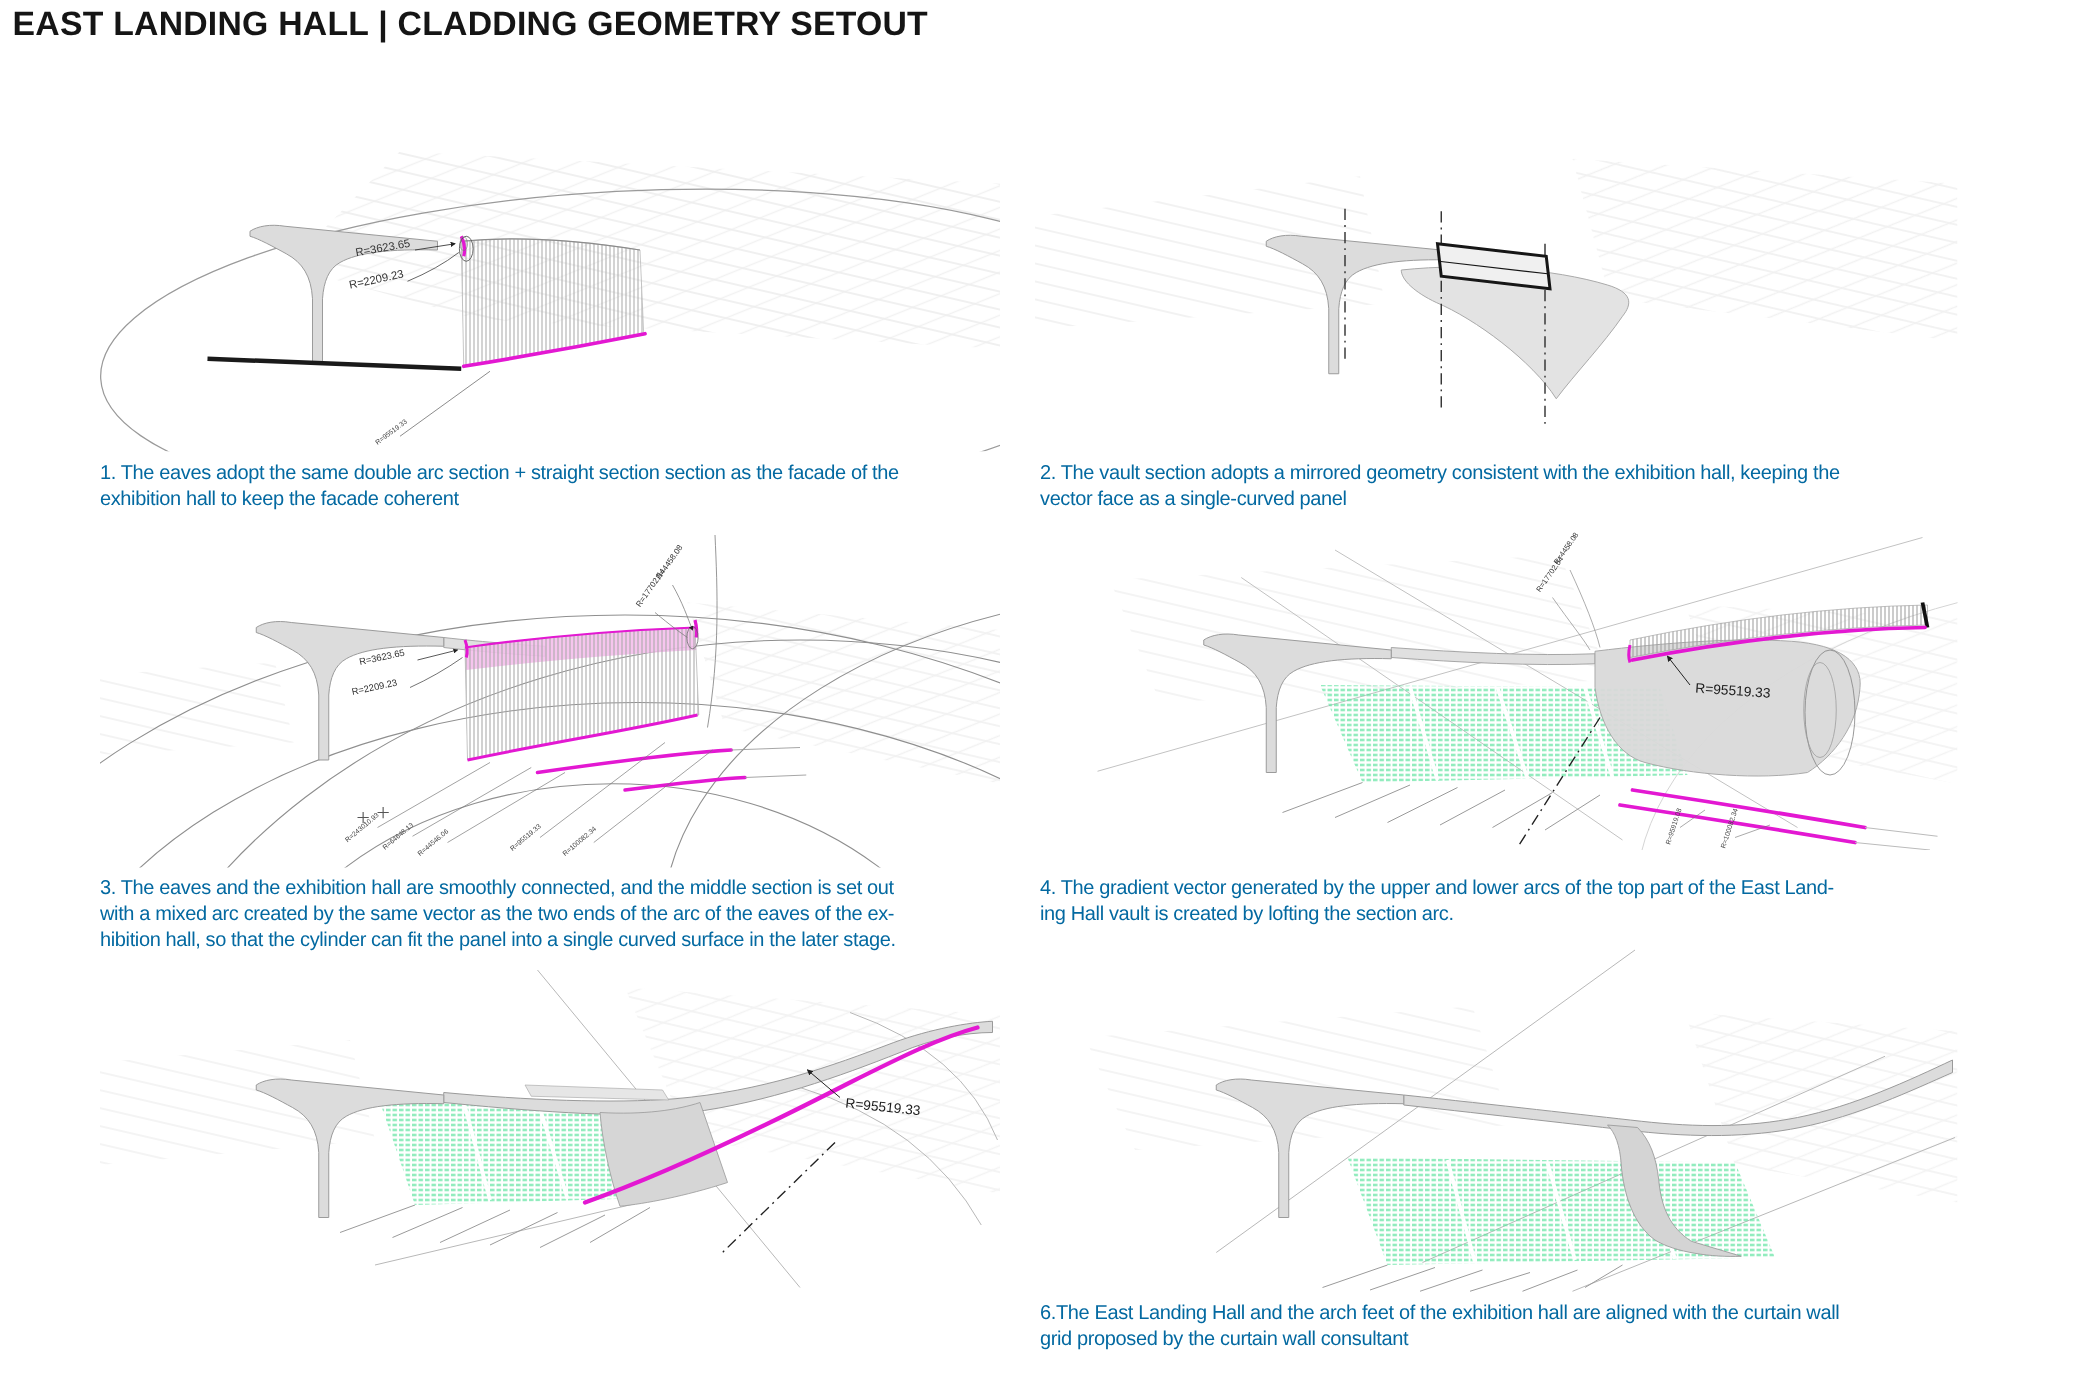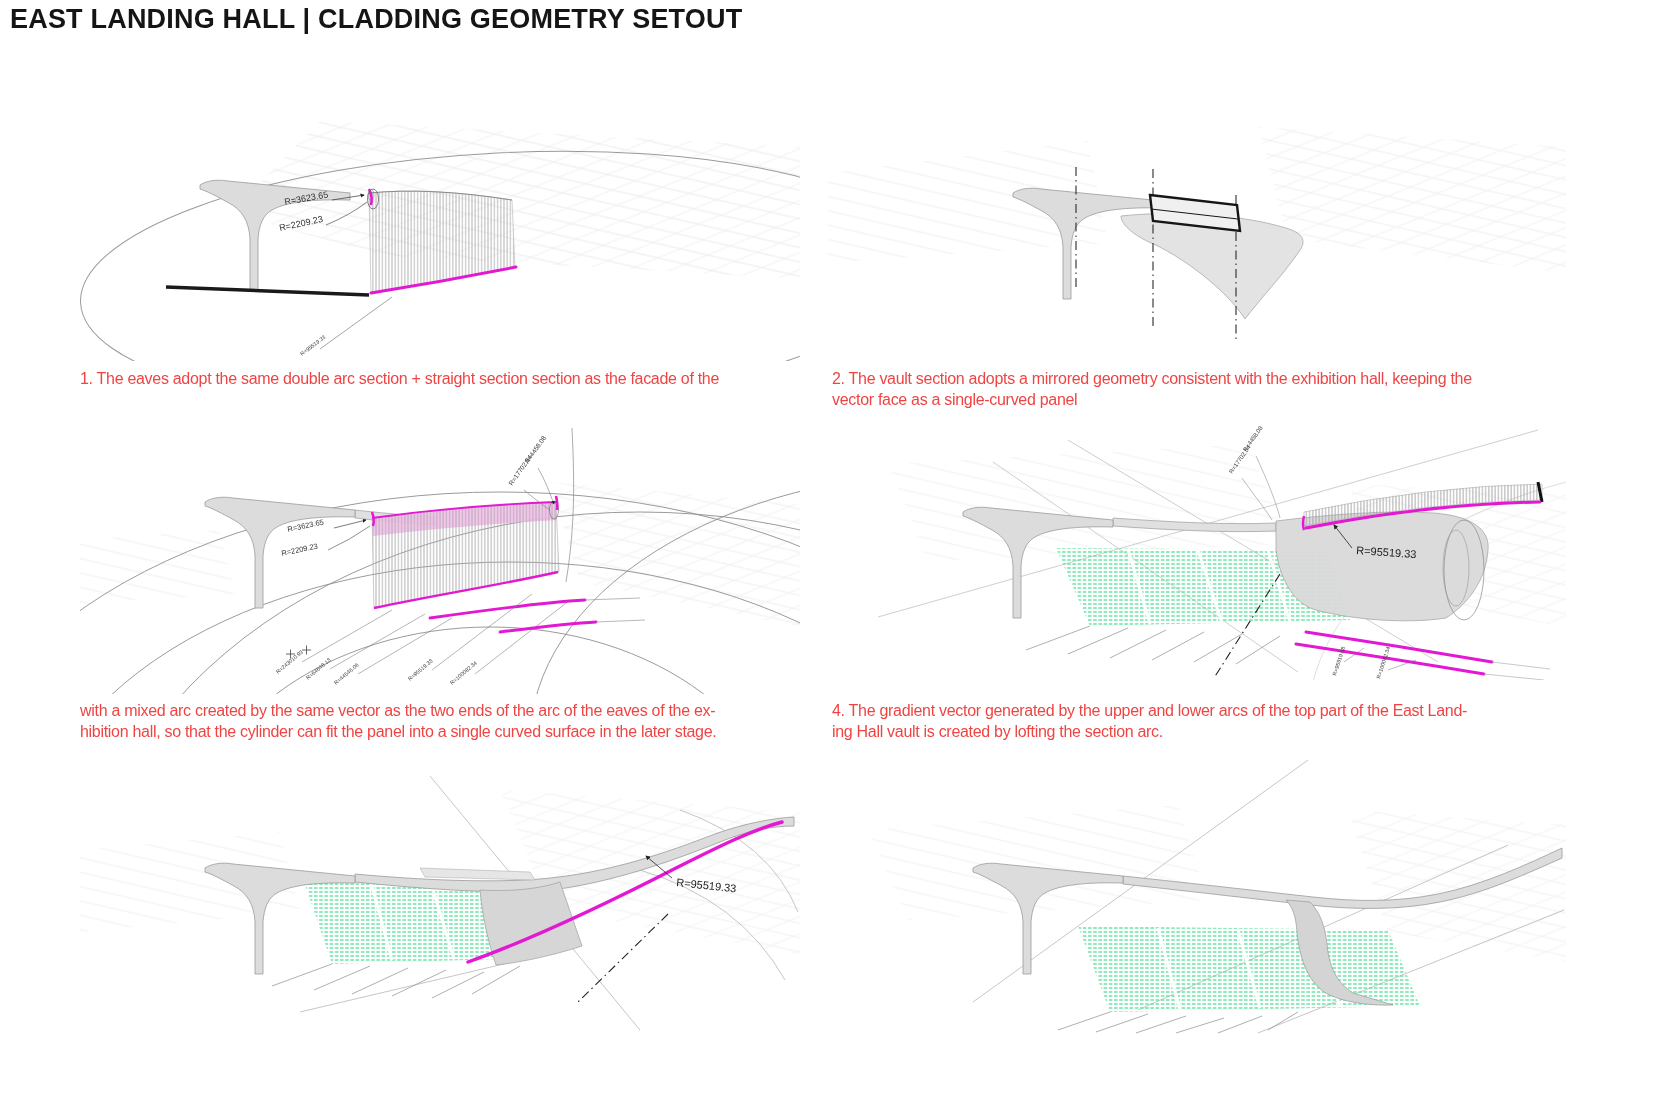--- a/index.html
+++ b/index.html
@@ -1,20 +1,20 @@
 <!DOCTYPE html>
 <html><head>
 <meta charset="utf-8">
 <style>
   html,body{margin:0;padding:0;background:#ffffff;}
   #sheet{position:relative;width:1665px;height:1100px;background:#ffffff;overflow:hidden;
          font-family:"Liberation Sans",sans-serif;}
   .title{position:absolute;left:10px;top:4px;font-size:27px;font-weight:600;color:#151515;
          letter-spacing:.2px;white-space:nowrap;}
-  .caption{position:absolute;color:#ef4444;font-size:16px;line-height:21px;letter-spacing:-.3px;}
+  .caption{position:absolute;color:#0369a1;font-size:16px;line-height:21px;letter-spacing:-.3px;}
   .caption div{white-space:nowrap;}
   .diag{position:absolute;}
   svg text{font-family:"Liberation Sans",sans-serif;}
 </style>
 </head>
 <body>
 
 <div id="sheet">
 
   <div class="title">EAST LANDING HALL | CLADDING GEOMETRY SETOUT</div>
@@ -309,27 +309,33 @@
         <path d="M434,266 L390,283"></path>
         <path d="M470,262 L440,280"></path>
     </g>
     <path d="M295,126 C370,134 440,142 485,147 C530,152 570,152 610,144 C655,135 700,114 734,98 L734,108 C702,122 658,143 612,152 C572,160 528,160 482,155 C436,150 368,142 295,134 Z" fill="#dcdcdc" stroke="#9a9a9a" stroke-width="0.8"></path>
     <path d="M482,152 C492,162 497,176 499,194 C501,216 508,232 525,243 L565,255 C542,256 512,252 496,242 C479,230 471,206 469,182 C468,166 464,156 458,150 Z" fill="#d4d4d4" stroke="#9a9a9a" stroke-width="0.7"></path>
     <path transform="translate(145,112)" d="M0,6 C6,2 16,0 28,2 L150,14 L150,21 C112,20 86,23 72,31 C63,36 59,46 58,60 L58,112 L50,112 L50,60 C49,42 42,31 29,24 C18,18 7,12 0,10 Z" fill="#dcdcdc" stroke="#9b9b9b" stroke-width="0.8"></path>
   </svg>
 
   <div class="caption" style="left:80px;top:368px">
     <div>1. The eaves adopt the same double arc section + straight section section as the facade of the</div>
+    <div>exhibition hall to keep the facade coherent</div>
   </div>
   <div class="caption" style="left:832px;top:368px">
     <div>2. The vault section adopts a mirrored geometry consistent with the exhibition hall, keeping the</div>
     <div>vector face as a single-curved panel</div>
   </div>
   <div class="caption" style="left:80px;top:700px">
+    <div>3. The eaves and the exhibition hall are smoothly connected, and the middle section is set out</div>
     <div>with a mixed arc created by the same vector as the two ends of the arc of the eaves of the ex-</div>
     <div>hibition hall, so that the cylinder can fit the panel into a single curved surface in the later stage.</div>
   </div>
   <div class="caption" style="left:832px;top:700px">
     <div>4. The gradient vector generated by the upper and lower arcs of the top part of the East Land-</div>
     <div>ing Hall vault is created by lofting the section arc.</div>
   </div>
+  <div class="caption" style="left:832px;top:1040px">
+    <div>6.The East Landing Hall and the arch feet of the exhibition hall are aligned with the curtain wall</div>
+    <div>grid proposed by the curtain wall consultant</div>
+  </div>
 
 </div>
 
 </body></html>

